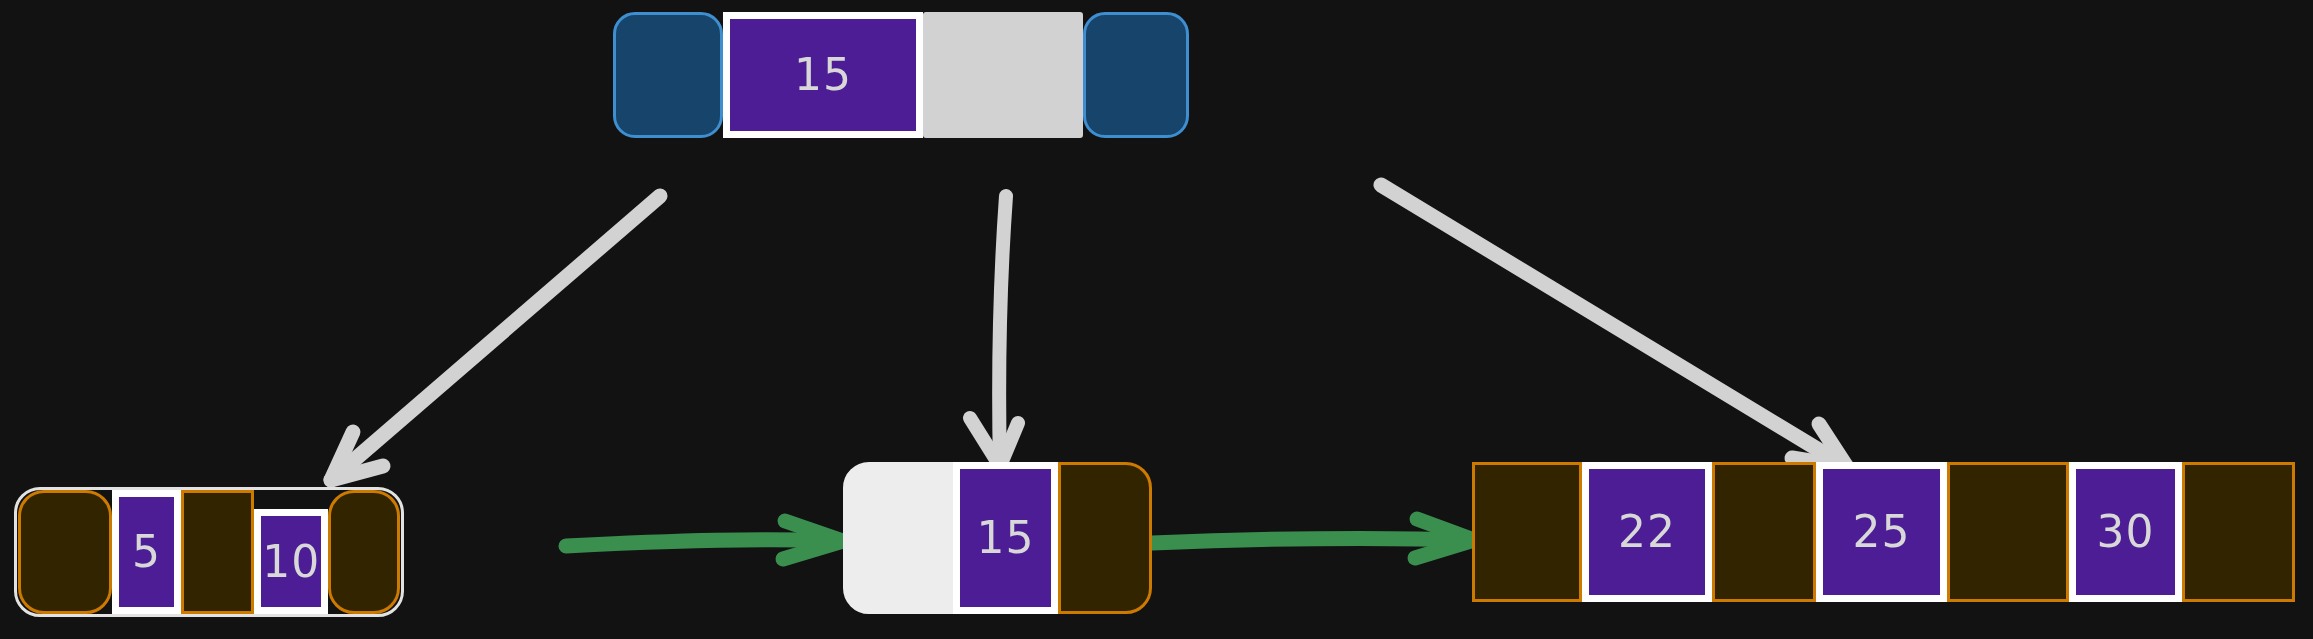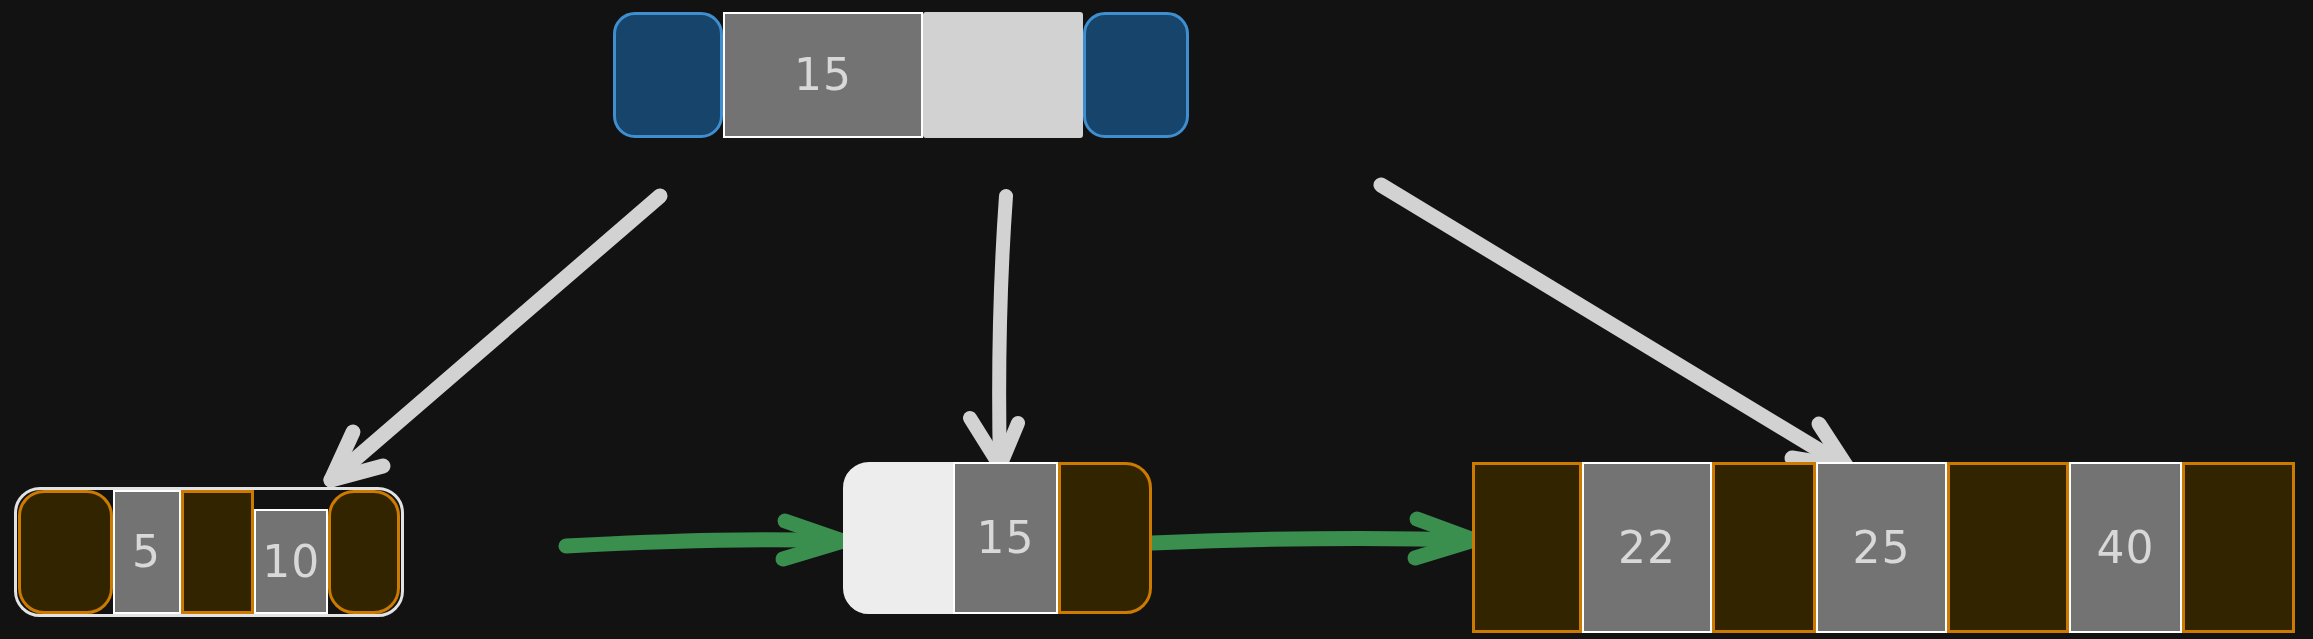--- a/index.html
+++ b/index.html
@@ -28,22 +28,22 @@
     box-sizing: border-box;
     display: flex;
     align-items: center;
     justify-content: center;
     color: #d8d8d8;
     font-size: 44px;
     letter-spacing: 1px;
     line-height: 1;
   }
   .cell.key {
-    border: 2px solid #ffffff;
-    background: #737373;
+    border: 7px solid #ffffff;
+    background: #4c1d95;
   }
   .cell.ptr {
     border: 3px solid #d2d2d2;
     background: #121212;
   }
   
   .cell.ptr-blue {
     background: #17446b;
     border: 3px solid #3e8ed0;
     border-radius: 22px;
@@ -161,37 +161,37 @@
         <span></span>
       </div>
     <div class="cell key" style="width:105px;">
         <span>15</span>
       </div>
     <div class="cell ptr ptr-brown-round" style="width:94px; border-radius:0 26px 26px 0;">
         <span></span>
       </div>
   </div>
 
-  <div class="node" style="left:1472px; top:462px; width:823px; height:171px;">
+  <div class="node" style="left:1472px; top:462px; width:823px; height:140px;">
     <div class="cell ptr ptr-brown" style="width:110px;">
         <span></span>
       </div>
     <div class="cell key" style="width:130px;">
         <span>22</span>
       </div>
     <div class="cell ptr ptr-brown" style="width:104px;">
         <span></span>
       </div>
     <div class="cell key" style="width:131px;">
         <span>25</span>
       </div>
     <div class="cell ptr ptr-brown" style="width:122px;">
         <span></span>
       </div>
     <div class="cell key" style="width:113px;">
-        <span>40</span>
+        <span>30</span>
       </div>
     <div class="cell ptr ptr-brown" style="width:113px;">
         <span></span>
       </div>
   </div>
 
 </div>
 
 </body></html>

